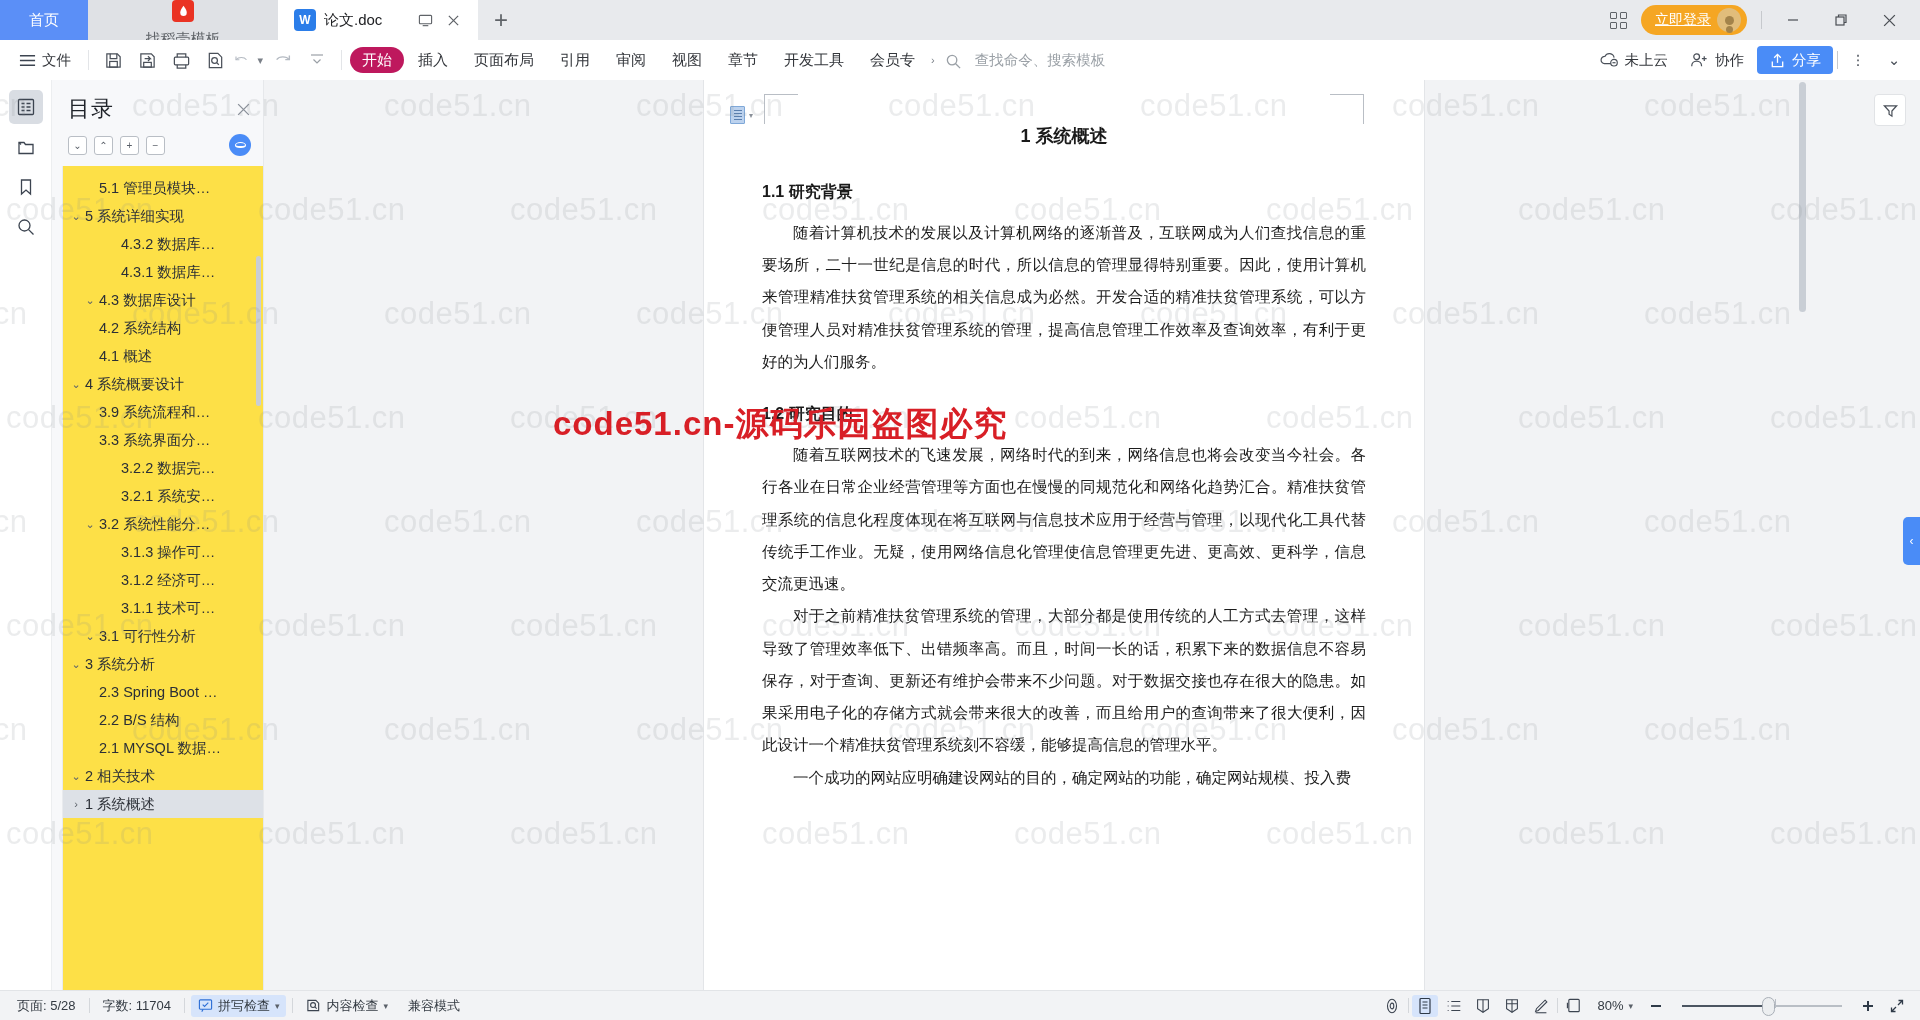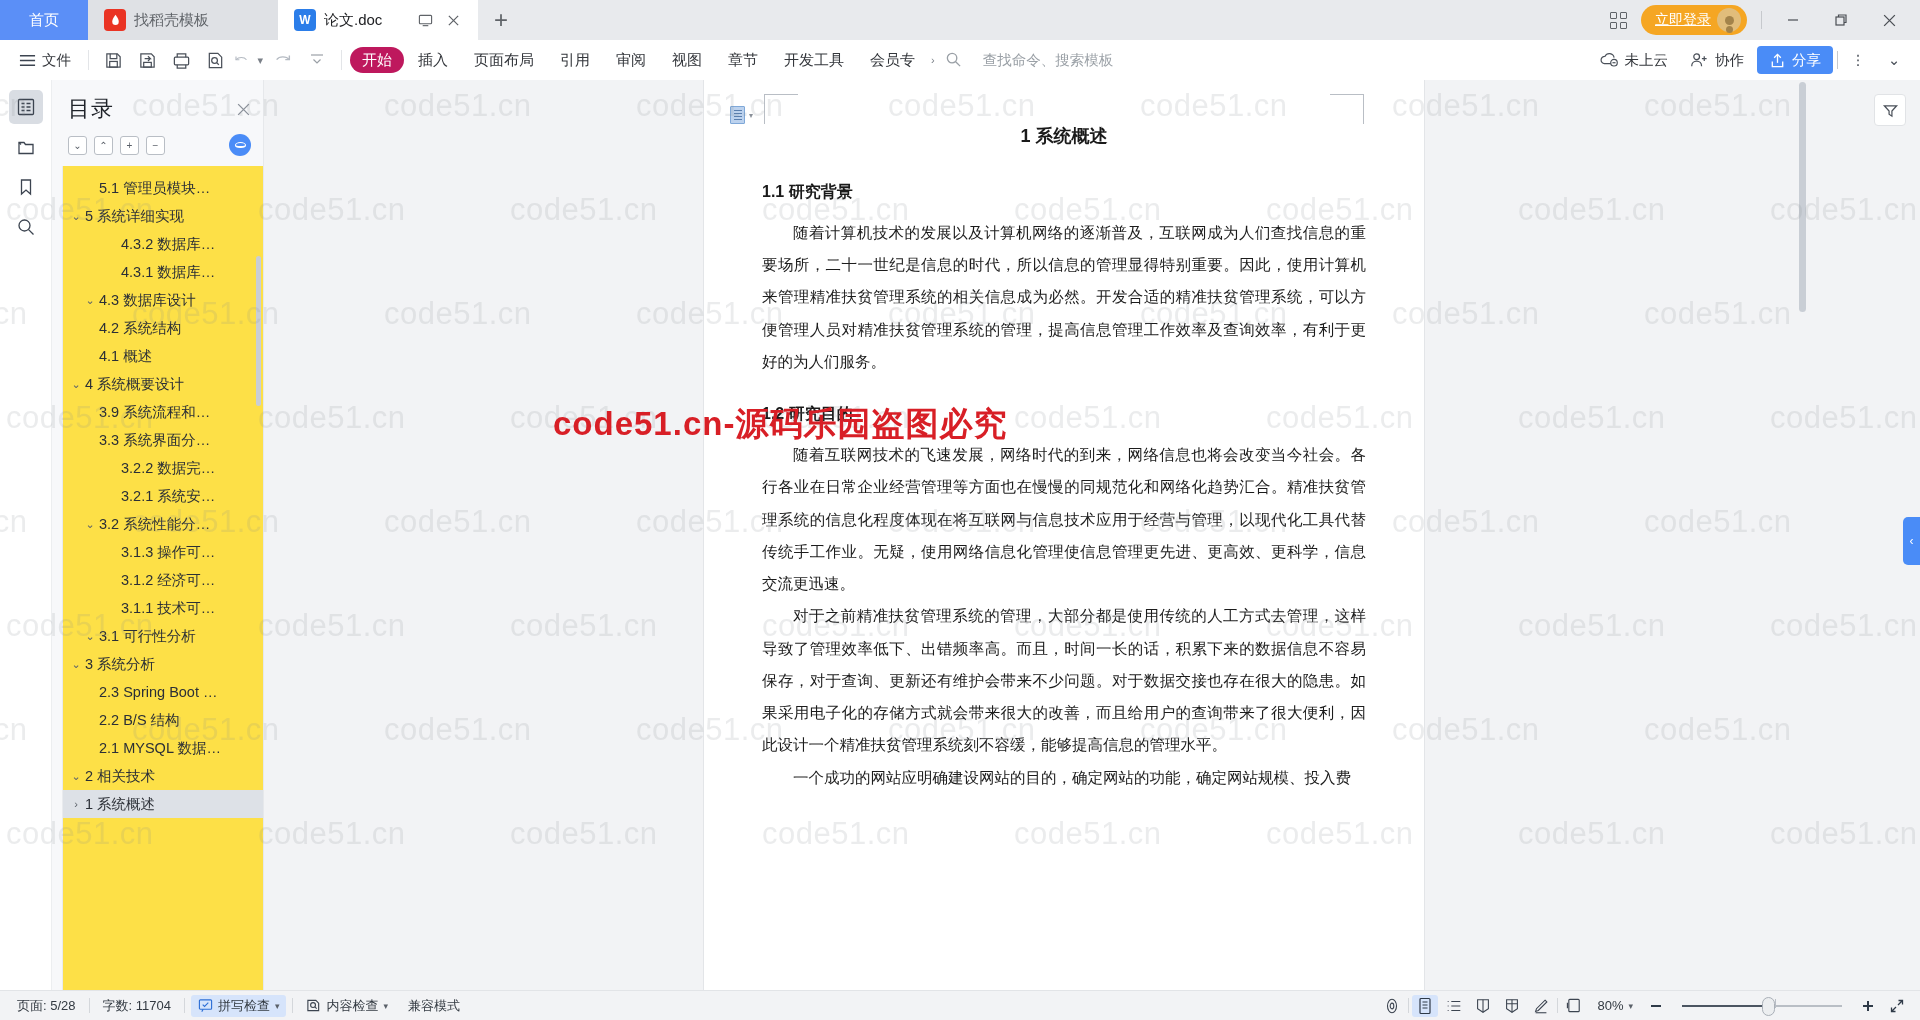--- a/index.html
+++ b/index.html
@@ -18,21 +18,21 @@
   }
   .tab {
     display: flex; align-items: center; gap: 8px; padding: 0 16px;
     font-size: 15px; color: #3c4043; position: relative; cursor: default;
     min-width: 90px;
   }
   .tab-home {
     background: #5b8ff7; color: #fff; justify-content: center;
     min-width: 88px; font-size: 15px;
   }
-  .tab-inactive { background: #dfe1e5; color: #5f6368; min-width: 190px; }
+  .tab-inactive { background: #dfe1e5; color: #5f6368; min-width: 190px; flex-direction: column; }
   .tab-active { background: #ffffff; color: #202124; min-width: 200px; }
   .tab-icon {
     width: 22px; height: 22px; border-radius: 4px; display: flex;
     align-items: center; justify-content: center; font-size: 13px; color: #fff; flex: none;
   }
   .ic-daoke { background: #ea3323; }
   .ic-word { background: #2b7de9; font-weight: bold; font-size: 12px; }
   .tab-label { white-space: nowrap; overflow: hidden; text-overflow: ellipsis; }
   .tab-right-icons { margin-left: auto; display: flex; gap: 10px; align-items: center; color: #5f6368; }
   .tab-mini-ic { width: 18px; height: 18px; display: flex; align-items: center; justify-content: center; }
@@ -69,21 +69,21 @@
     display: flex; align-items: center; gap: 6px; height: 30px;
     padding: 0 9px; font-size: 14.5px; color: #33363b; border-radius: 4px;
     white-space: nowrap;
   }
   .rb-icon-btn { width: 32px; justify-content: center; padding: 0; color: #4a5059; }
   .rb-sep { width: 1px; height: 20px; background: #e3e5e8; margin: 0 6px; }
   .rb-tab { padding: 0 12px; font-size: 15px; color: #33363b; }
   .rb-tab.active { background: #be185d; color: #fff; border-radius: 14px; height: 26px; display:flex; align-items:center; }
   .rb-chev { color: #7a8088; font-size: 11px; padding: 0 2px; }
   .search-wrap {
-    display: flex; align-items: flex-start; gap: 21px; margin-left: 6px;
+    display: flex; align-items: flex-end; gap: 13px; margin-left: 6px;
     color: #9aa0a6; font-size: 14.5px; white-space: nowrap;
   }
   .ribbon-right { margin-left: auto; display: flex; align-items: center; gap: 4px; }
   .rb-right-item {
     display: flex; align-items: center; gap: 6px; font-size: 14.5px;
     color: #33363b; padding: 0 9px; height: 30px; white-space: nowrap;
   }
   .share-btn {
     background: #4a8cf7; color: #fff; border-radius: 4px; height: 28px;
     display: flex; align-items: center; gap: 6px; padding: 0 12px; font-size: 14.5px;

